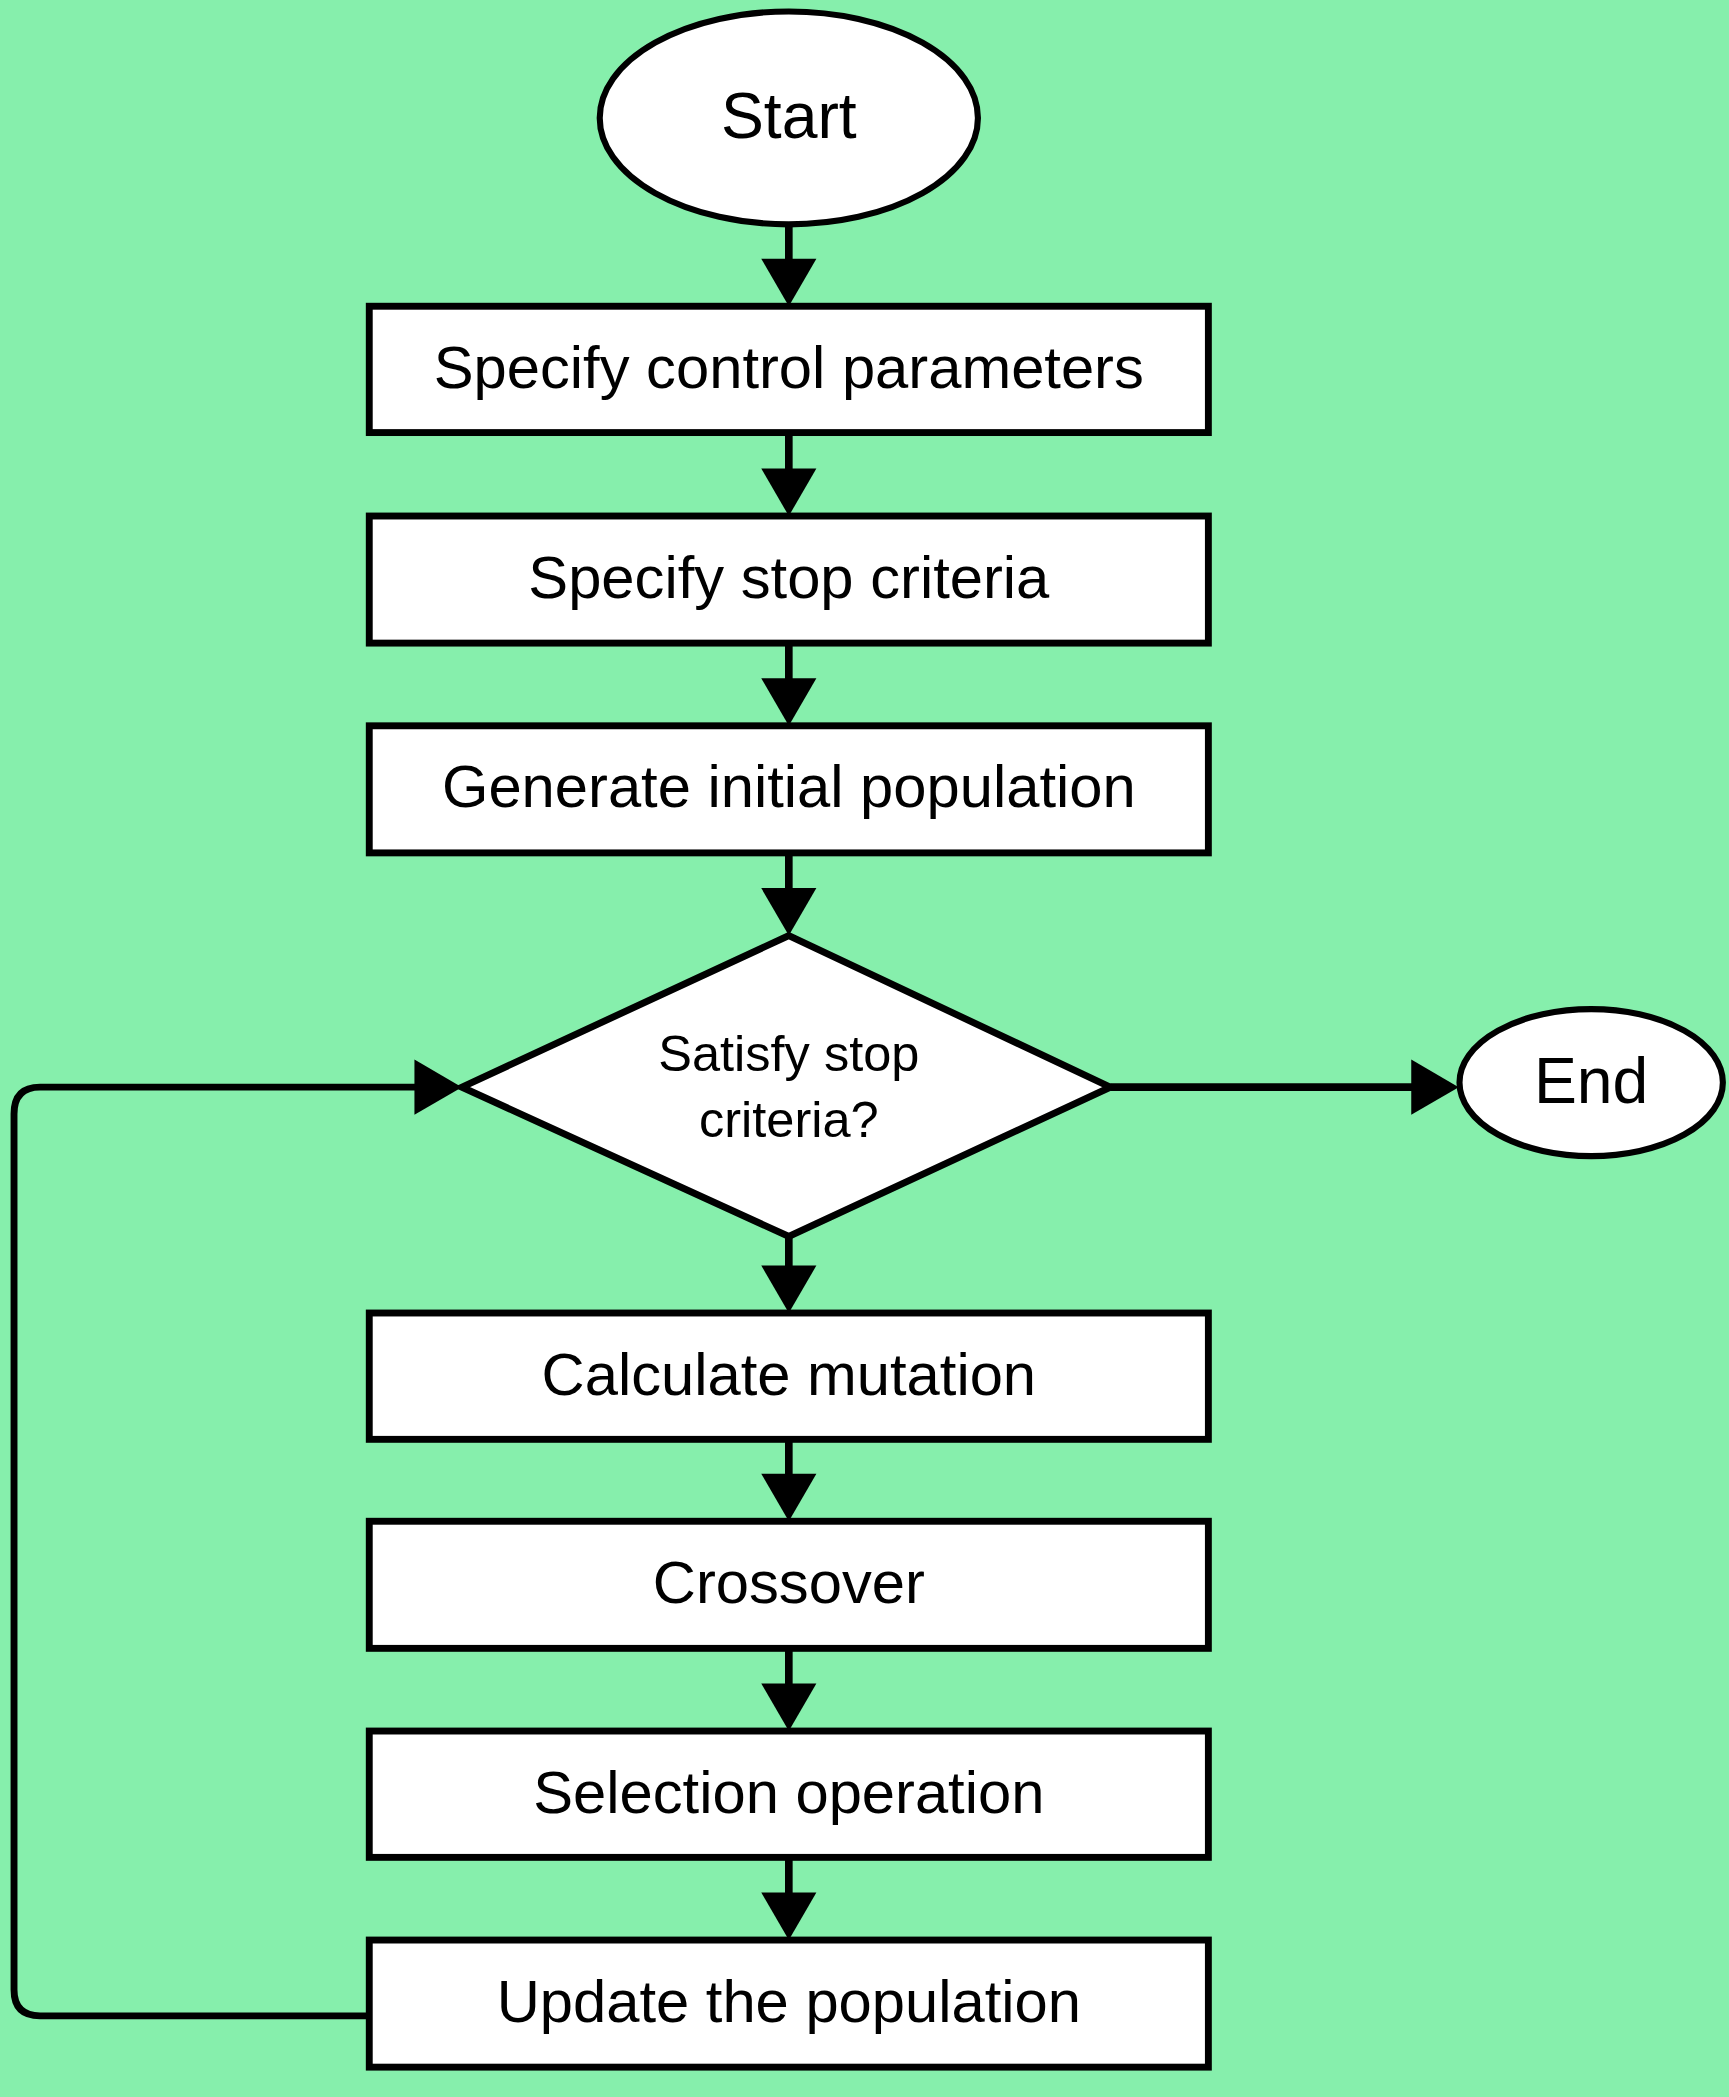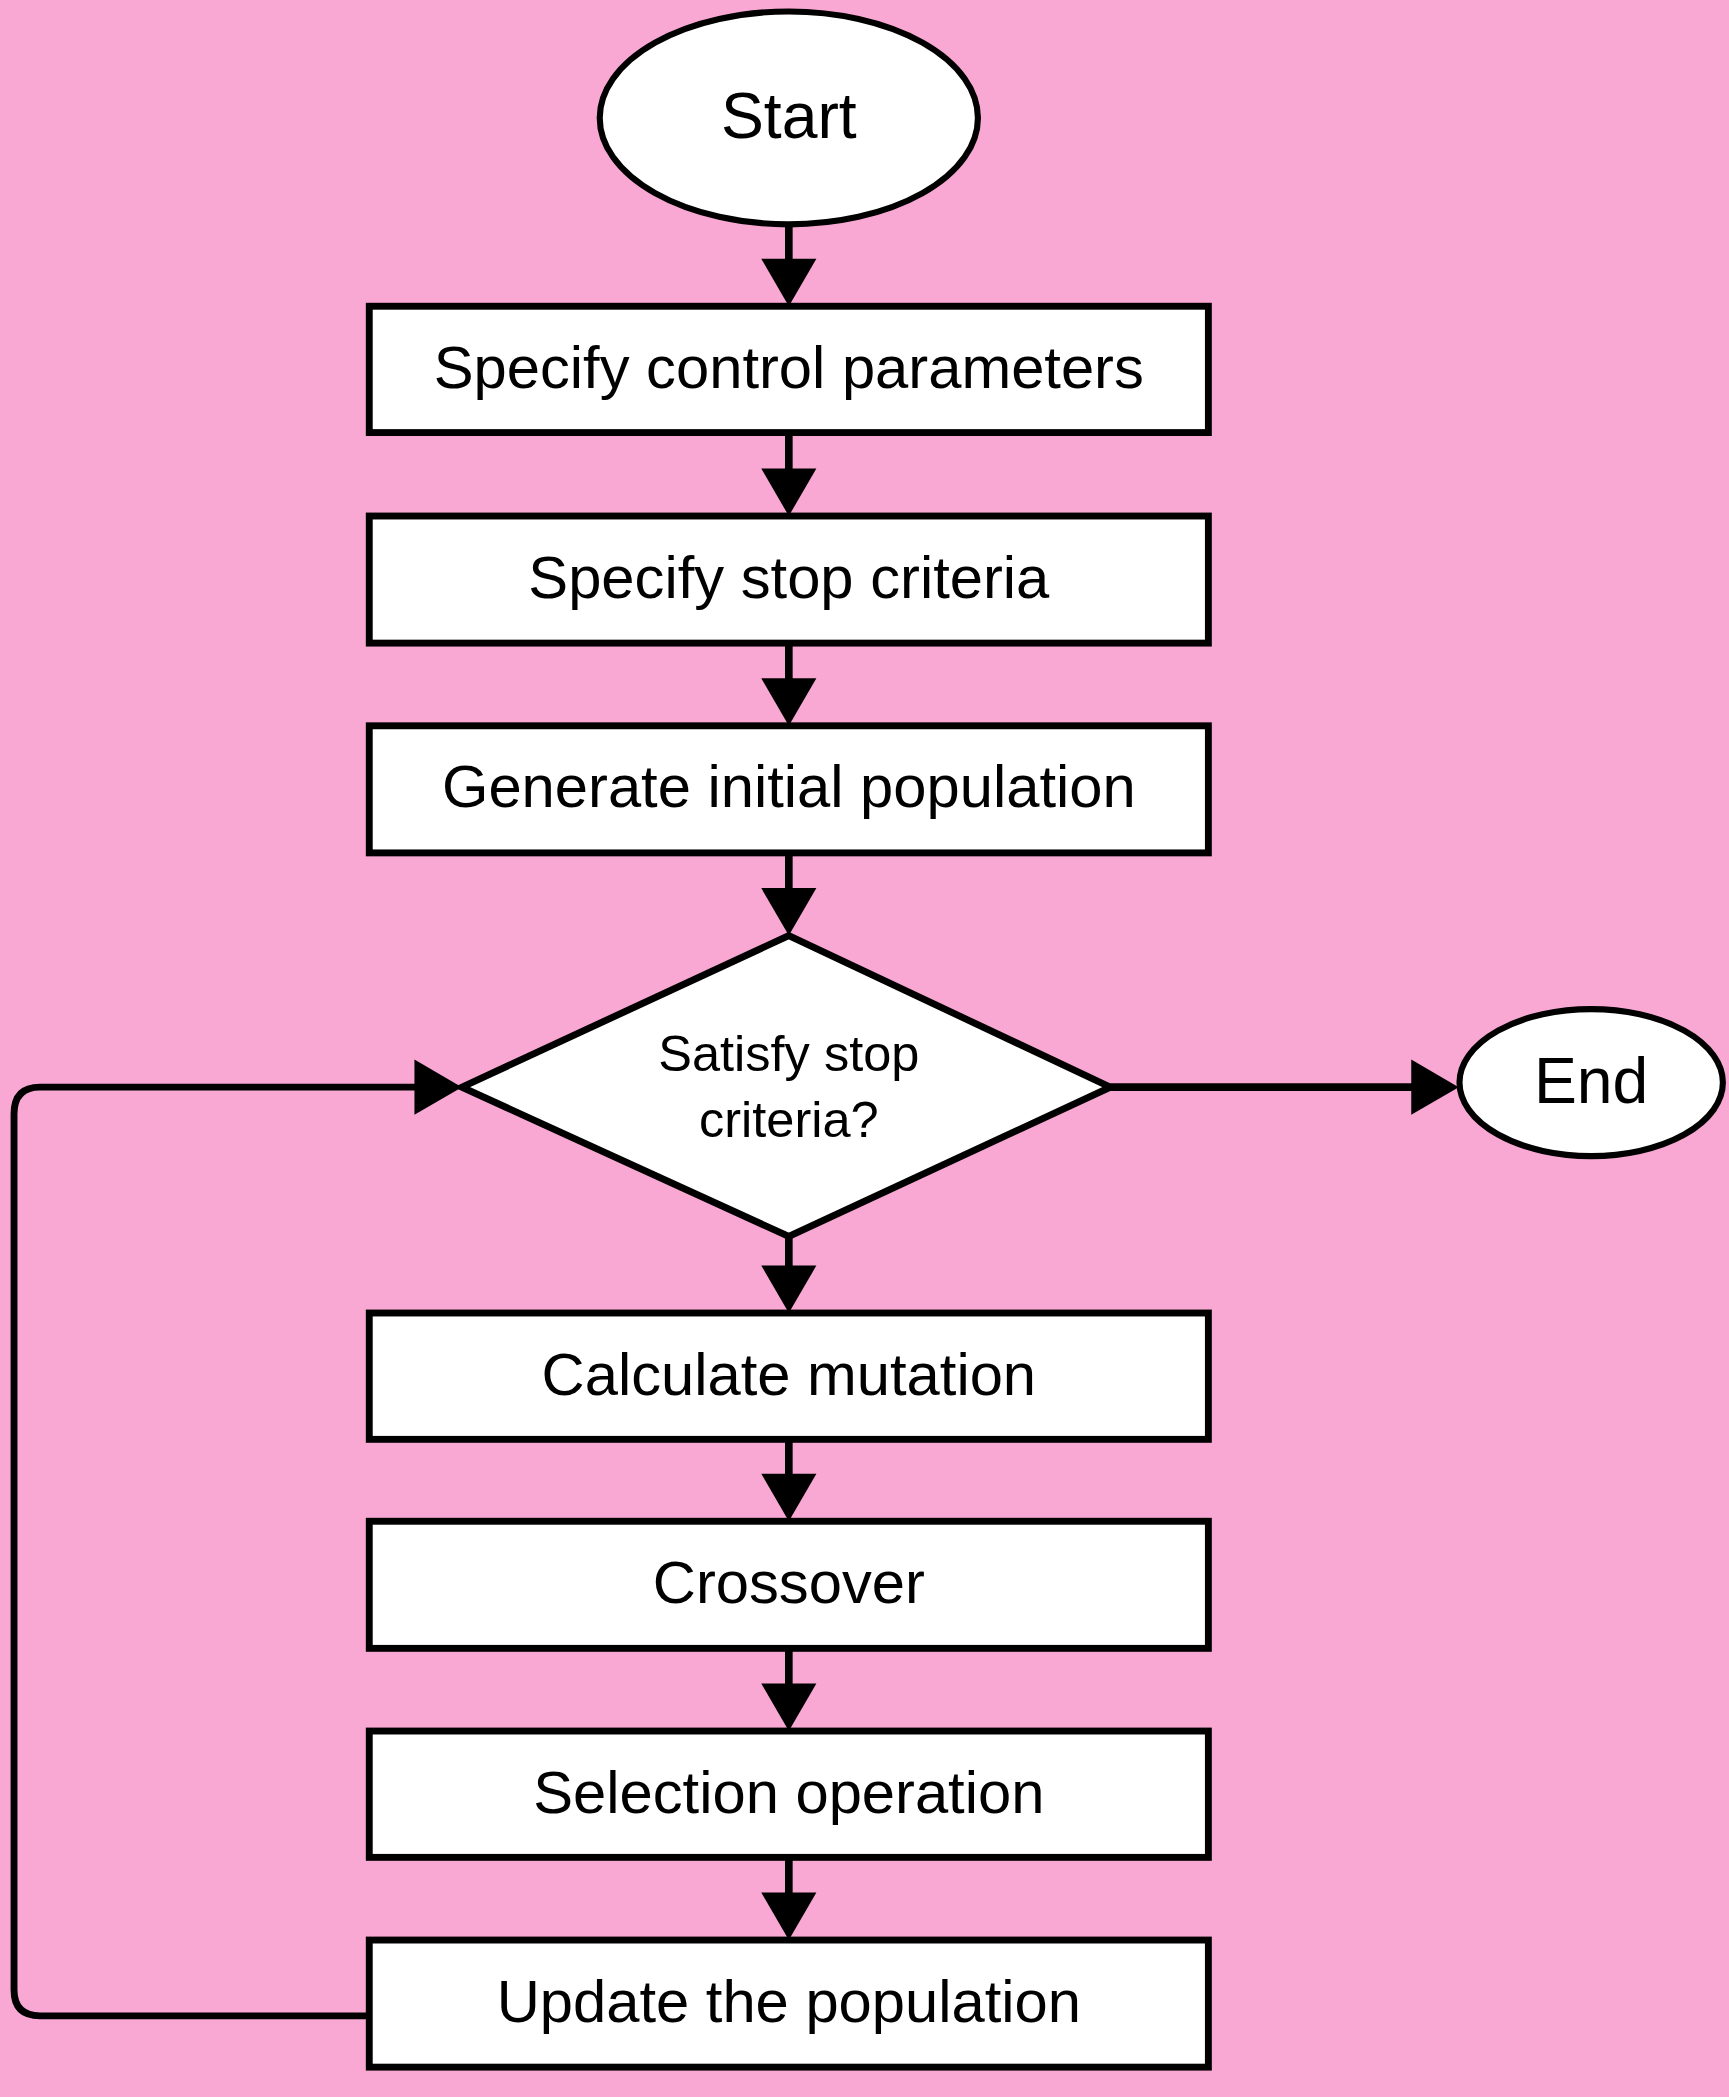--- a/index.html
+++ b/index.html
@@ -4,21 +4,21 @@
 <style>
   html, body {
     margin: 0;
     padding: 0;
     background: #ffffff;
   }
   #page {
     position: relative;
     width: 1730px;
     height: 2097px;
-    background: #f9a8d4;
+    background: #86efac;
     overflow: hidden;
     font-family: "Liberation Sans", sans-serif;
   }
   #flow-svg {
     position: absolute;
     inset: 0;
     width: 1730px;
     height: 2097px;
     display: block;
   }

